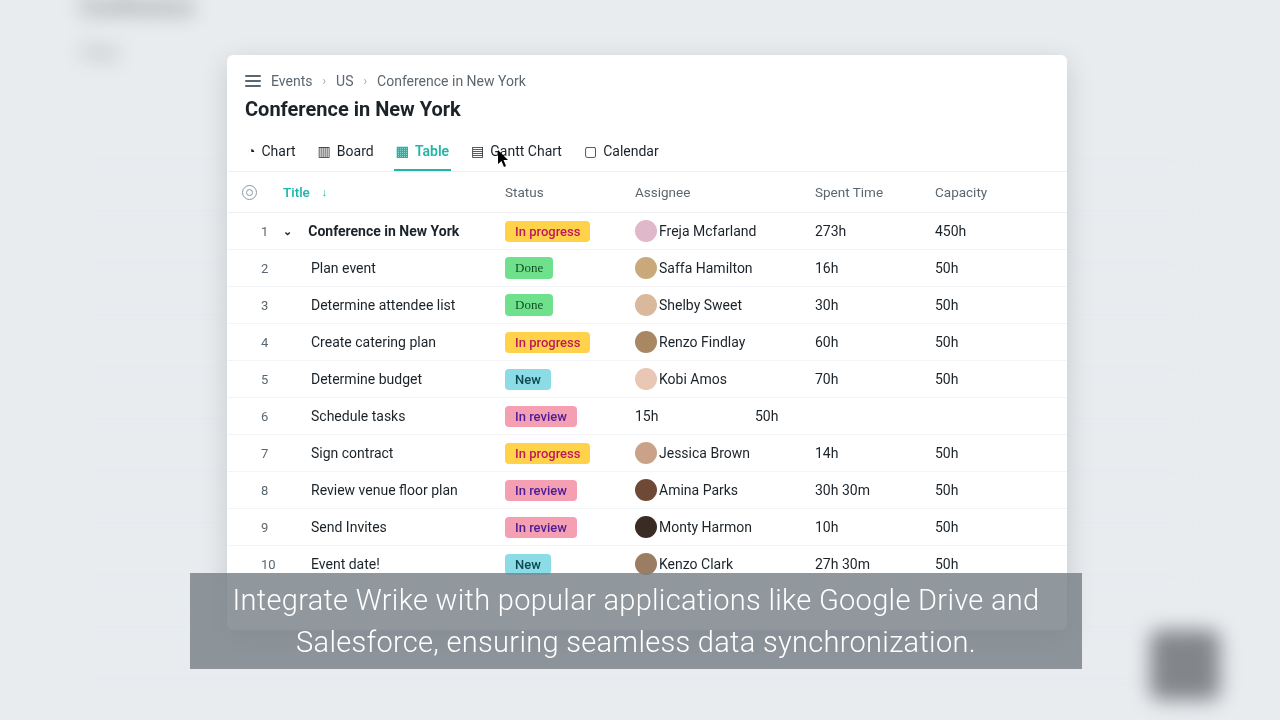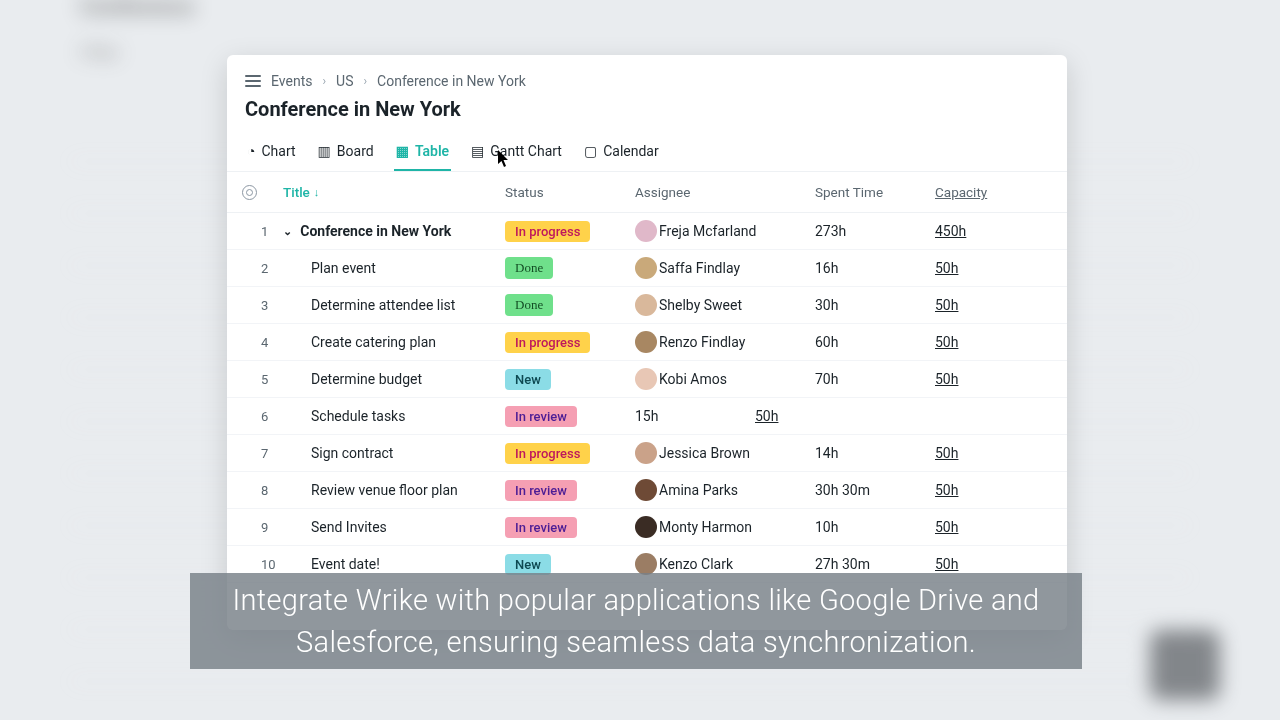--- a/index.html
+++ b/index.html
@@ -39,26 +39,26 @@
   .tab { display:flex; align-items:center; gap:6px; padding:8px 2px 10px 2px; font-size:14px; color:#1b2329; cursor:pointer; border-bottom:2px solid transparent; }
   .tab.active { border-bottom-color:#1fb5a7; color:#1fb5a7; font-weight:600; }
   .tab .ico { font-size:14px; color:inherit; }
 
   
   .thead { display:flex; align-items:center; padding:12px 18px 12px 10px; border-bottom:1px solid #eef1f4; color:#5b6770; font-size:13.5px; }
   .col-gear { width:24px; display:flex; justify-content:center; }
   .gear { width:15px; height:15px; border:1.5px solid #8c97a3; border-radius:50%; position:relative; }
   .gear::before { content:""; position:absolute; inset:3px; border:1.5px solid #8c97a3; border-radius:50%; }
   .col-num { width:22px; text-align:left; }
-  .col-title { width:222px; display:flex; align-items:center; gap:4px; color:#1fb5a7; font-weight:500; cursor:pointer; }
+  .col-title { width:222px; display:flex; align-items:center; gap:12px; color:#1fb5a7; font-weight:500; cursor:pointer; }
   .sort-arrow { color:#1fb5a7; font-size:11px; }
   .col-status { width:130px; }
   .col-assignee { width:180px; }
   .col-spent { width:120px; }
-  .col-capacity { width:80px;text-decoration:underline; }
+  .col-capacity { width:80px; }
 
   
   .row { display:flex; align-items:center; padding:6px 18px 6px 10px; border-bottom:1px solid #f2f4f7; font-size:14px; color:#1b2329; min-height:37px; }
   .row .col-gear { }
   .row .col-num { color:#5b6770; font-size:13px; }
   .row .col-title { color:#1b2329; font-weight:400; }
   .row.parent .col-title { font-weight:700; }
   .row.parent .caret { font-size:11px; margin-right:4px; color:#1b2329; }
   .row.child .col-title { padding-left:28px; }
 
@@ -175,21 +175,21 @@
       <div class="row child">
         <div class="col-gear"></div>
         <div class="col-num">2</div>
         <div class="col-title">
           <span>Plan event</span>
         </div>
         <div class="col-status"><span class="badge s-done">Done</span></div>
         <div class="col-assignee">
           <div class="assignee">
             <span class="avatar" style="background: rgb(201, 169, 122);"></span>
-            <span>Saffa Findlay</span>
+            <span>Saffa Hamilton</span>
           </div>
         </div>
         <div class="col-spent">16h</div>
         <div class="col-capacity">50h</div>
       </div>
       <div class="row child">
         <div class="col-gear"></div>
         <div class="col-num">3</div>
         <div class="col-title">
           <span>Determine attendee list</span>

